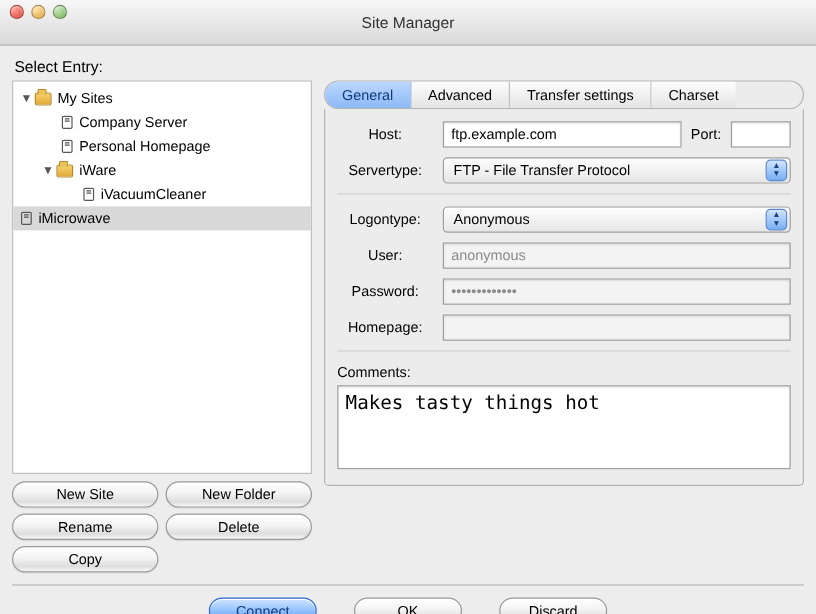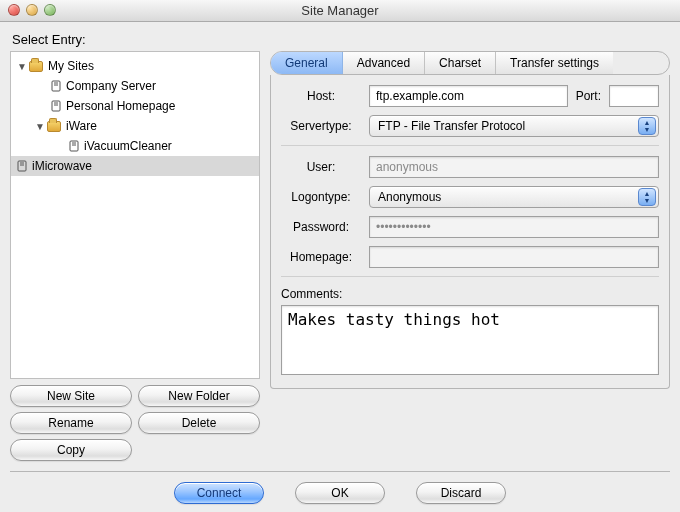--- a/index.html
+++ b/index.html
@@ -7,21 +7,21 @@
     margin: 0;
     font-family: "Lucida Grande", "Helvetica Neue", Arial, sans-serif;
     font-size: 12px;
     background: #ededed;
     color: #000;
     width: 680px;
     height: 512px;
     overflow: hidden;
   }
   .titlebar {
-    height: 22px;
+    height: 38px;
     background: linear-gradient(#f7f7f7, #d9d9d9);
     border-bottom: 1px solid #aaa;
     display: flex;
     align-items: center;
     position: relative;
   }
   .traffic { position: absolute; left: 8px; top: 4px; display: flex; gap: 6px; }
   .tl { width: 12px; height: 12px; border-radius: 50%; border: 1px solid rgba(0,0,0,.25); box-shadow: inset 0 1px 2px rgba(255,255,255,.6); }
   .tl.red { background: radial-gradient(circle at 30% 30%, #ff9b94, #d9423a); }
   .tl.amber { background: radial-gradient(circle at 30% 30%, #ffe1a3, #d8a13a); }
@@ -161,48 +161,48 @@
         <div class="aqua-btn">Rename</div>
         <div class="aqua-btn">Delete</div>
         <div class="aqua-btn">Copy</div>
       </div>
     </div>
 
     <div class="right">
       <div class="tabbar">
         <div class="tab active">General</div>
         <div class="tab">Advanced</div>
+        <div class="tab">Transfer settings</div>
         <div class="tab">Charset</div>
-        <div class="tab">Transfer settings</div>
       </div>
       <div class="panel">
         <div class="row">
           <span class="lbl">Host:</span>
           <input class="tf" style="flex: 1 1 0%;" value="ftp.example.com">
           <span>Port:</span>
           <input class="tf" style="width: 50px;" value="">
         </div>
         <div class="row">
           <span class="lbl">Servertype:</span>
           <div class="popup">
             <span>FTP - File Transfer Protocol</span>
             <span class="stepper">▲<br>▼</span>
           </div>
         </div>
         <hr class="sep">
         <div class="row">
-          <span class="lbl">User:</span>
-          <input class="tf disabled" style="flex: 1 1 0%;" disabled="" value="anonymous">
-        </div>
-        <div class="row">
           <span class="lbl">Logontype:</span>
           <div class="popup">
             <span>Anonymous</span>
             <span class="stepper">▲<br>▼</span>
           </div>
+        </div>
+        <div class="row">
+          <span class="lbl">User:</span>
+          <input class="tf disabled" style="flex: 1 1 0%;" disabled="" value="anonymous">
         </div>
         <div class="row">
           <span class="lbl">Password:</span>
           <input class="tf disabled" style="flex: 1 1 0%;" disabled="" value="•••••••••••••">
         </div>
         <div class="row">
           <span class="lbl">Homepage:</span>
           <input class="tf disabled" style="flex: 1 1 0%;" disabled="" value="">
         </div>
         <hr class="sep">

